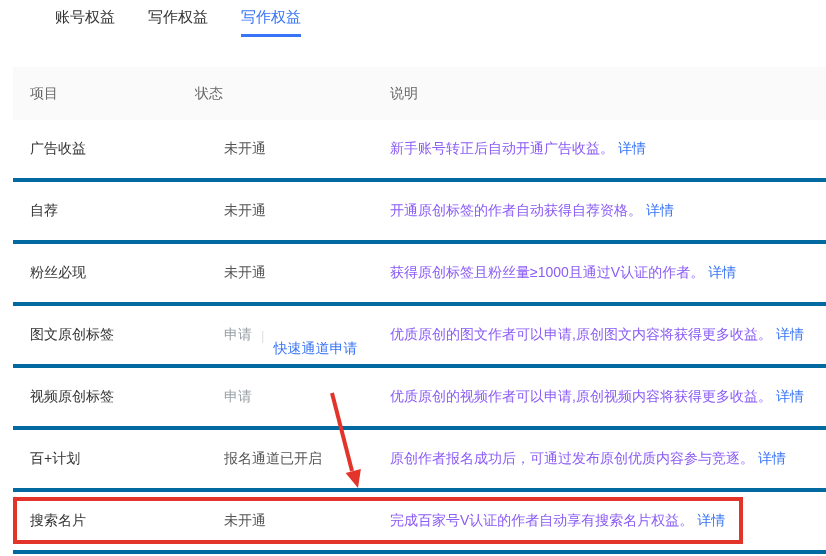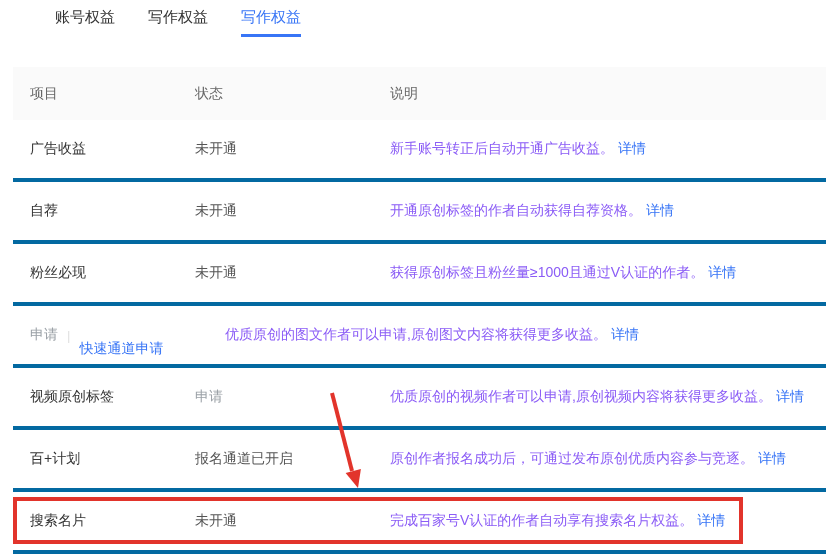--- a/index.html
+++ b/index.html
@@ -33,21 +33,21 @@
     display: flex; align-items: center;
     height: 62px;
     border-bottom: 4px solid #0369a1;
     font-size: 14px; color: #333;
   }
   .cell { padding-left: 17px; }
   .col-item   { width: 165px; flex: none; }
   .col-status { width: 195px; flex: none; display: flex; align-items: center; }
   .col-desc   { flex: 1; }
 
-  .status-text { color: #555; }
+  .status-text { color: #555; margin-left: 29px; }
   .status-text.muted { color: #9aa0a6; }
   .status-sep { color: #e0e0e0; margin: 0 9px; font-size: 13px; }
   a.link { color: #3875f6; text-decoration: none; cursor: pointer; margin-top: 28px; }
   .desc-text { color: #8b5cf6; }
   .detail-link { margin-left: 4px; }
 
   
   .highlight-box {
     position: absolute;
     left: 13px; top: 497px;
@@ -105,20 +105,21 @@
     <div class="cell col-status">
       <span class="status-text">未开通</span>
 
     </div>
     <div class="cell col-desc">
       <span class="desc-text">获得原创标签且粉丝量≥1000且通过V认证的作者。</span><a class="link detail-link">详情</a>
     </div>
   </div>
 
   <div class="row">
+    <div class="cell col-item">图文原创标签</div>
     <div class="cell col-status">
       <span class="status-text muted">申请</span>
       <span class="status-sep">|</span>
       <a class="link">快速通道申请</a>
     </div>
     <div class="cell col-desc">
       <span class="desc-text">优质原创的图文作者可以申请,原创图文内容将获得更多收益。</span><a class="link detail-link">详情</a>
     </div>
   </div>
 

